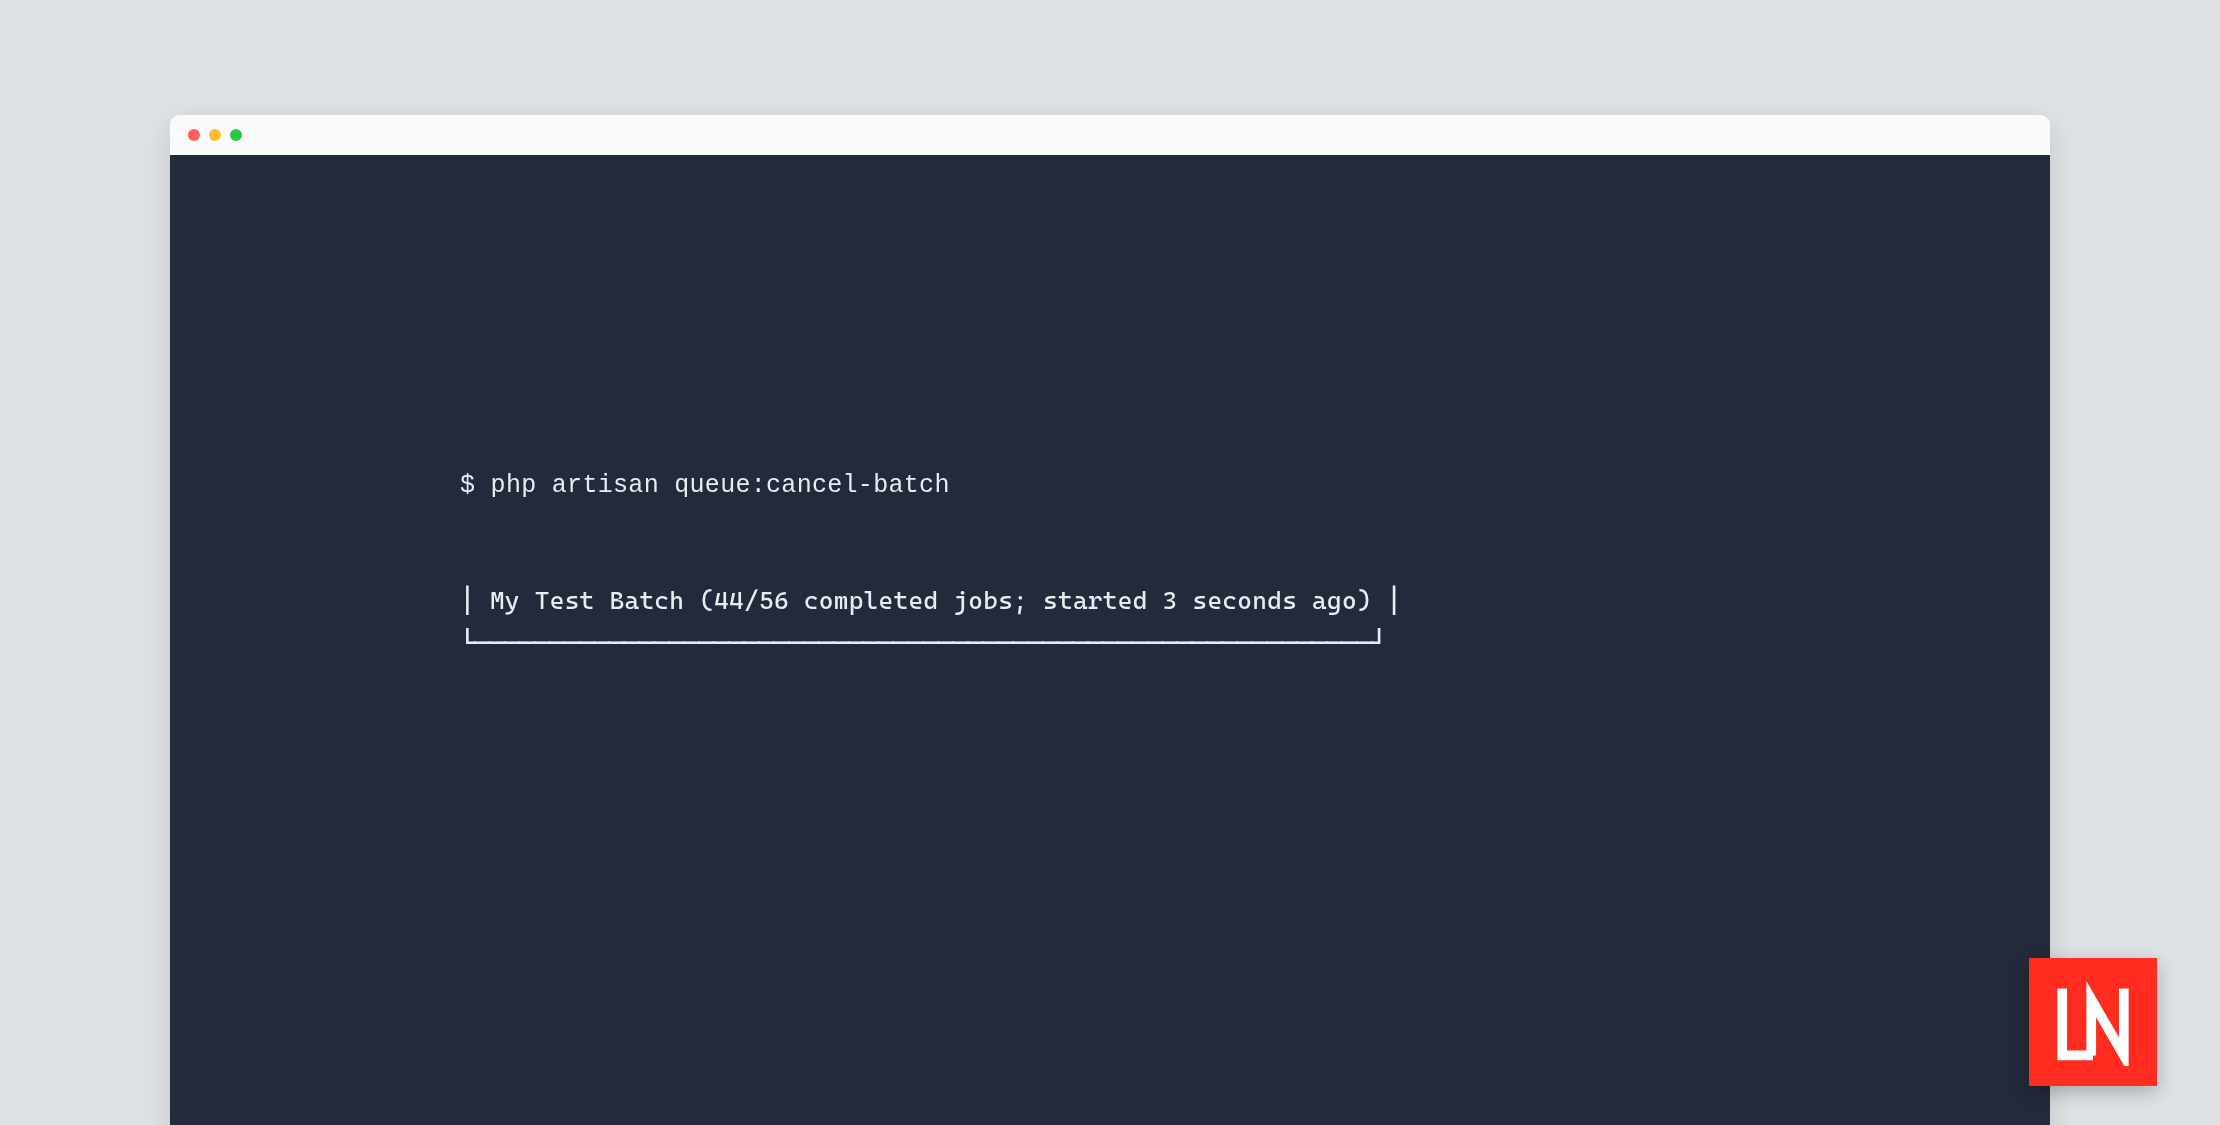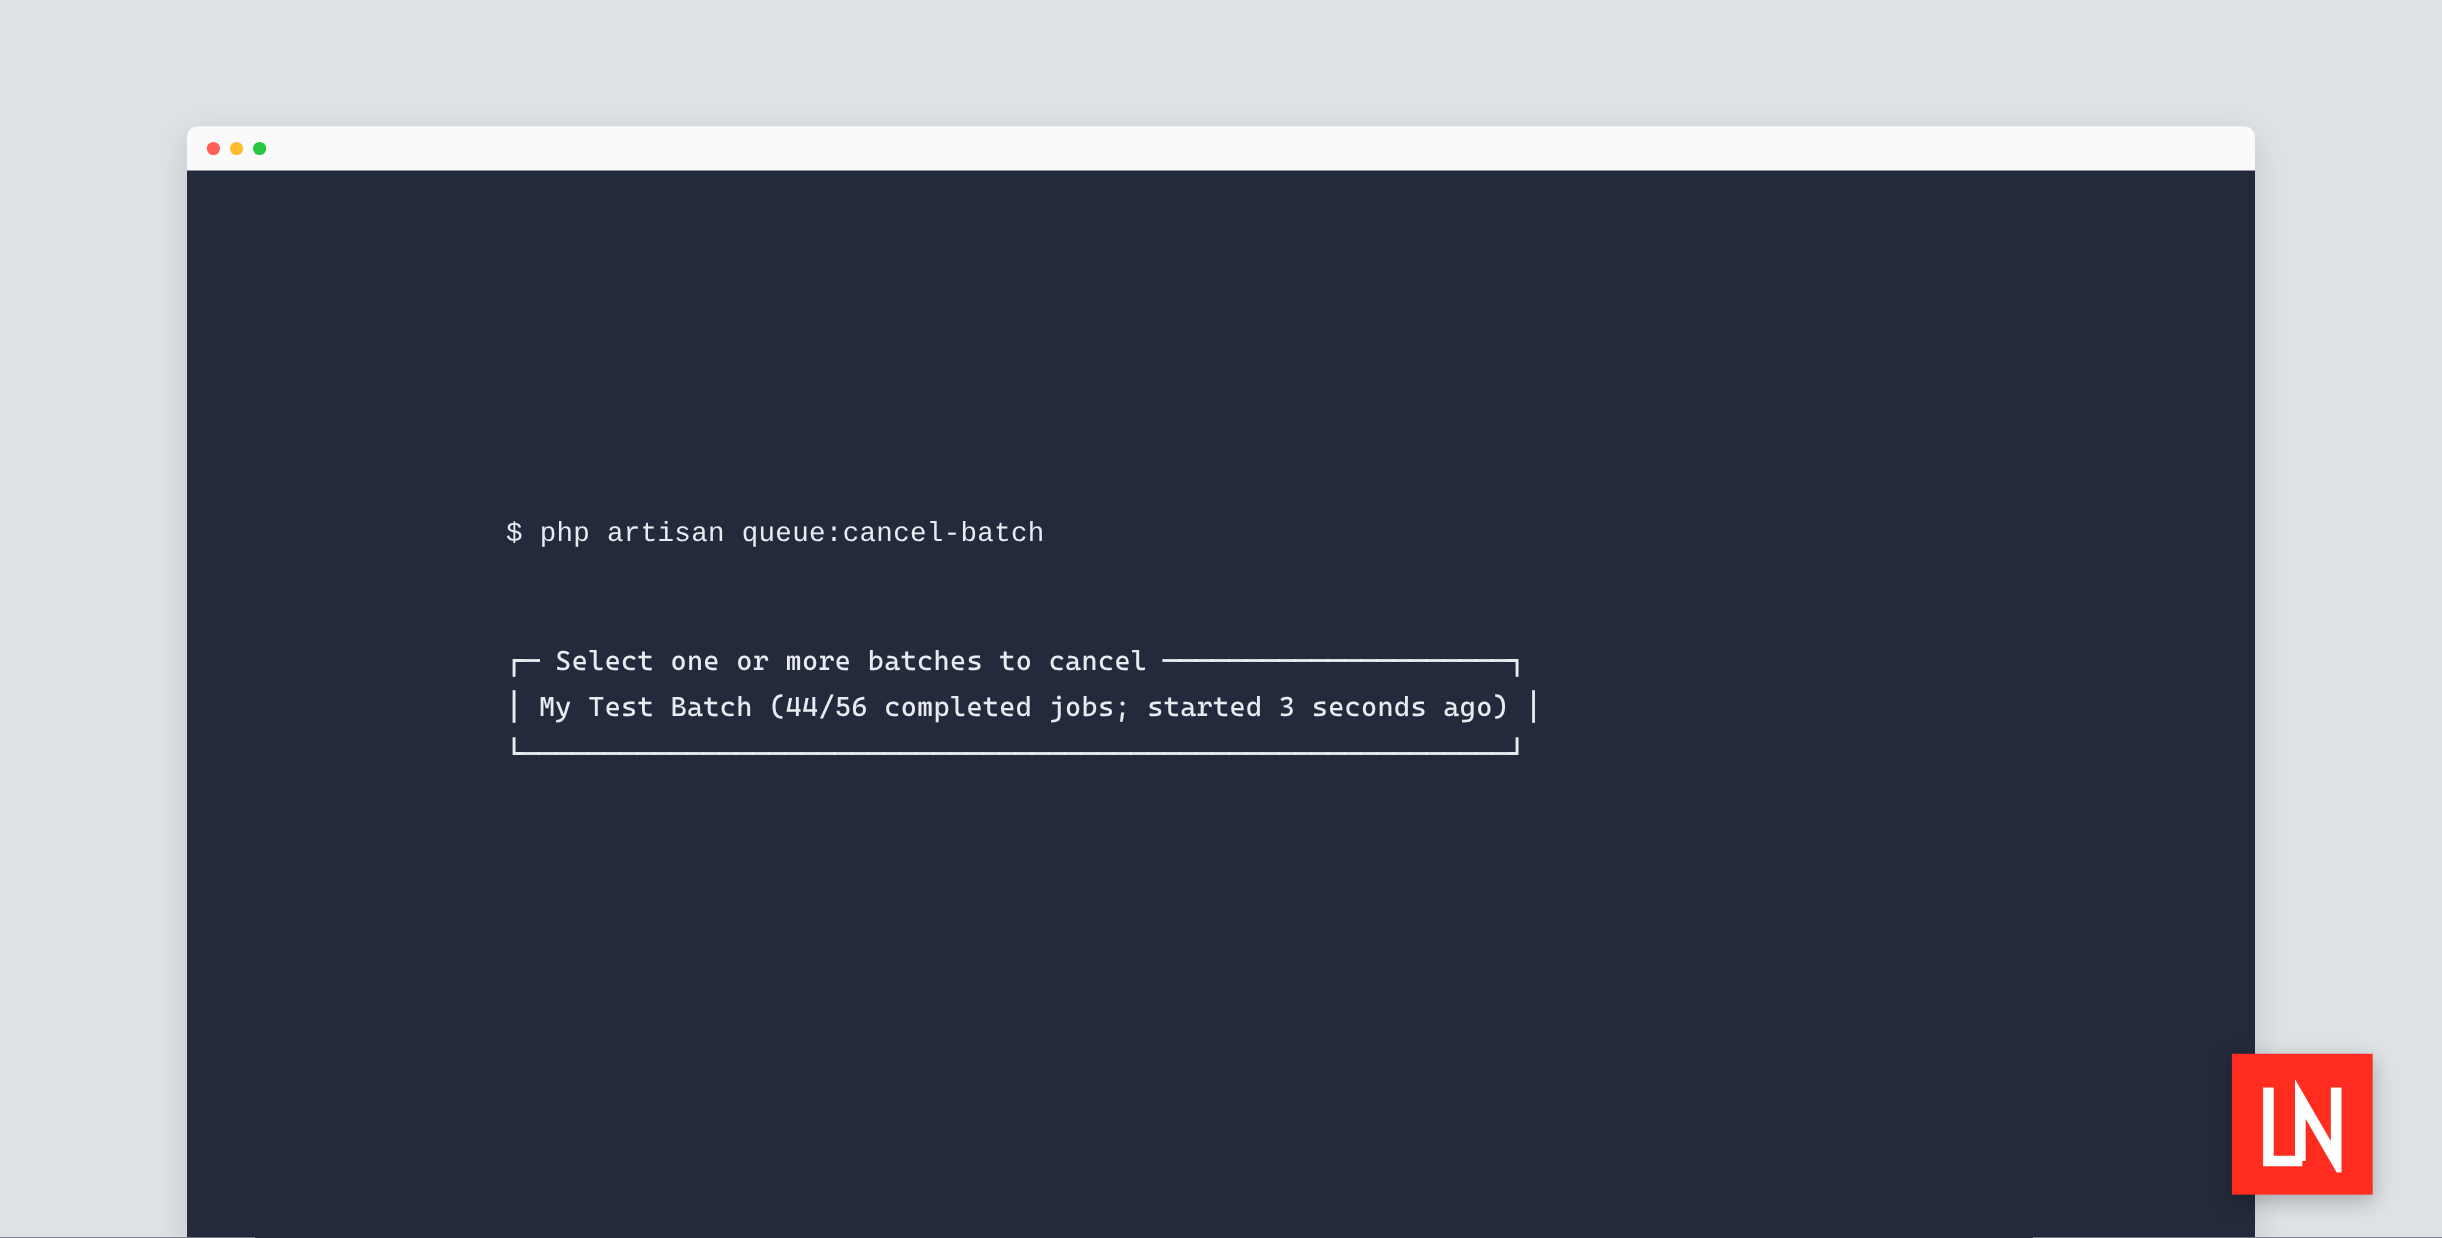--- a/index.html
+++ b/index.html
@@ -90,21 +90,20 @@
 <div class="window">
   <div class="titlebar">
     <div class="dot red"></div>
     <div class="dot yellow"></div>
     <div class="dot green"></div>
   </div>
 
   <div class="terminal">
     <div class="prompt-line">$ php artisan queue:cancel-batch</div>
 
-    <div class="box-line" id="box-top">┌─ Select one or more batches to cancel ─────────────────────┐</div>
     <div class="box-line" id="box-opt-0">│ My Test Batch (44/56 completed jobs; started 3 seconds ago) │</div>
     <div class="box-line" id="box-bottom">└────────────────────────────────────────────────────────────┘</div>
   </div>
 </div>
 
 <div class="watermark">
   <svg viewBox="0 0 100 100">
     <path d="M15 12 L15 88 L50 88" fill="none" stroke="#fff" stroke-width="11" stroke-linecap="butt"></path>
     <path d="M48 88 L48 24 L85 88 L85 12" fill="none" stroke="#fff" stroke-width="11" stroke-linejoin="miter" stroke-linecap="butt"></path>
   </svg>

